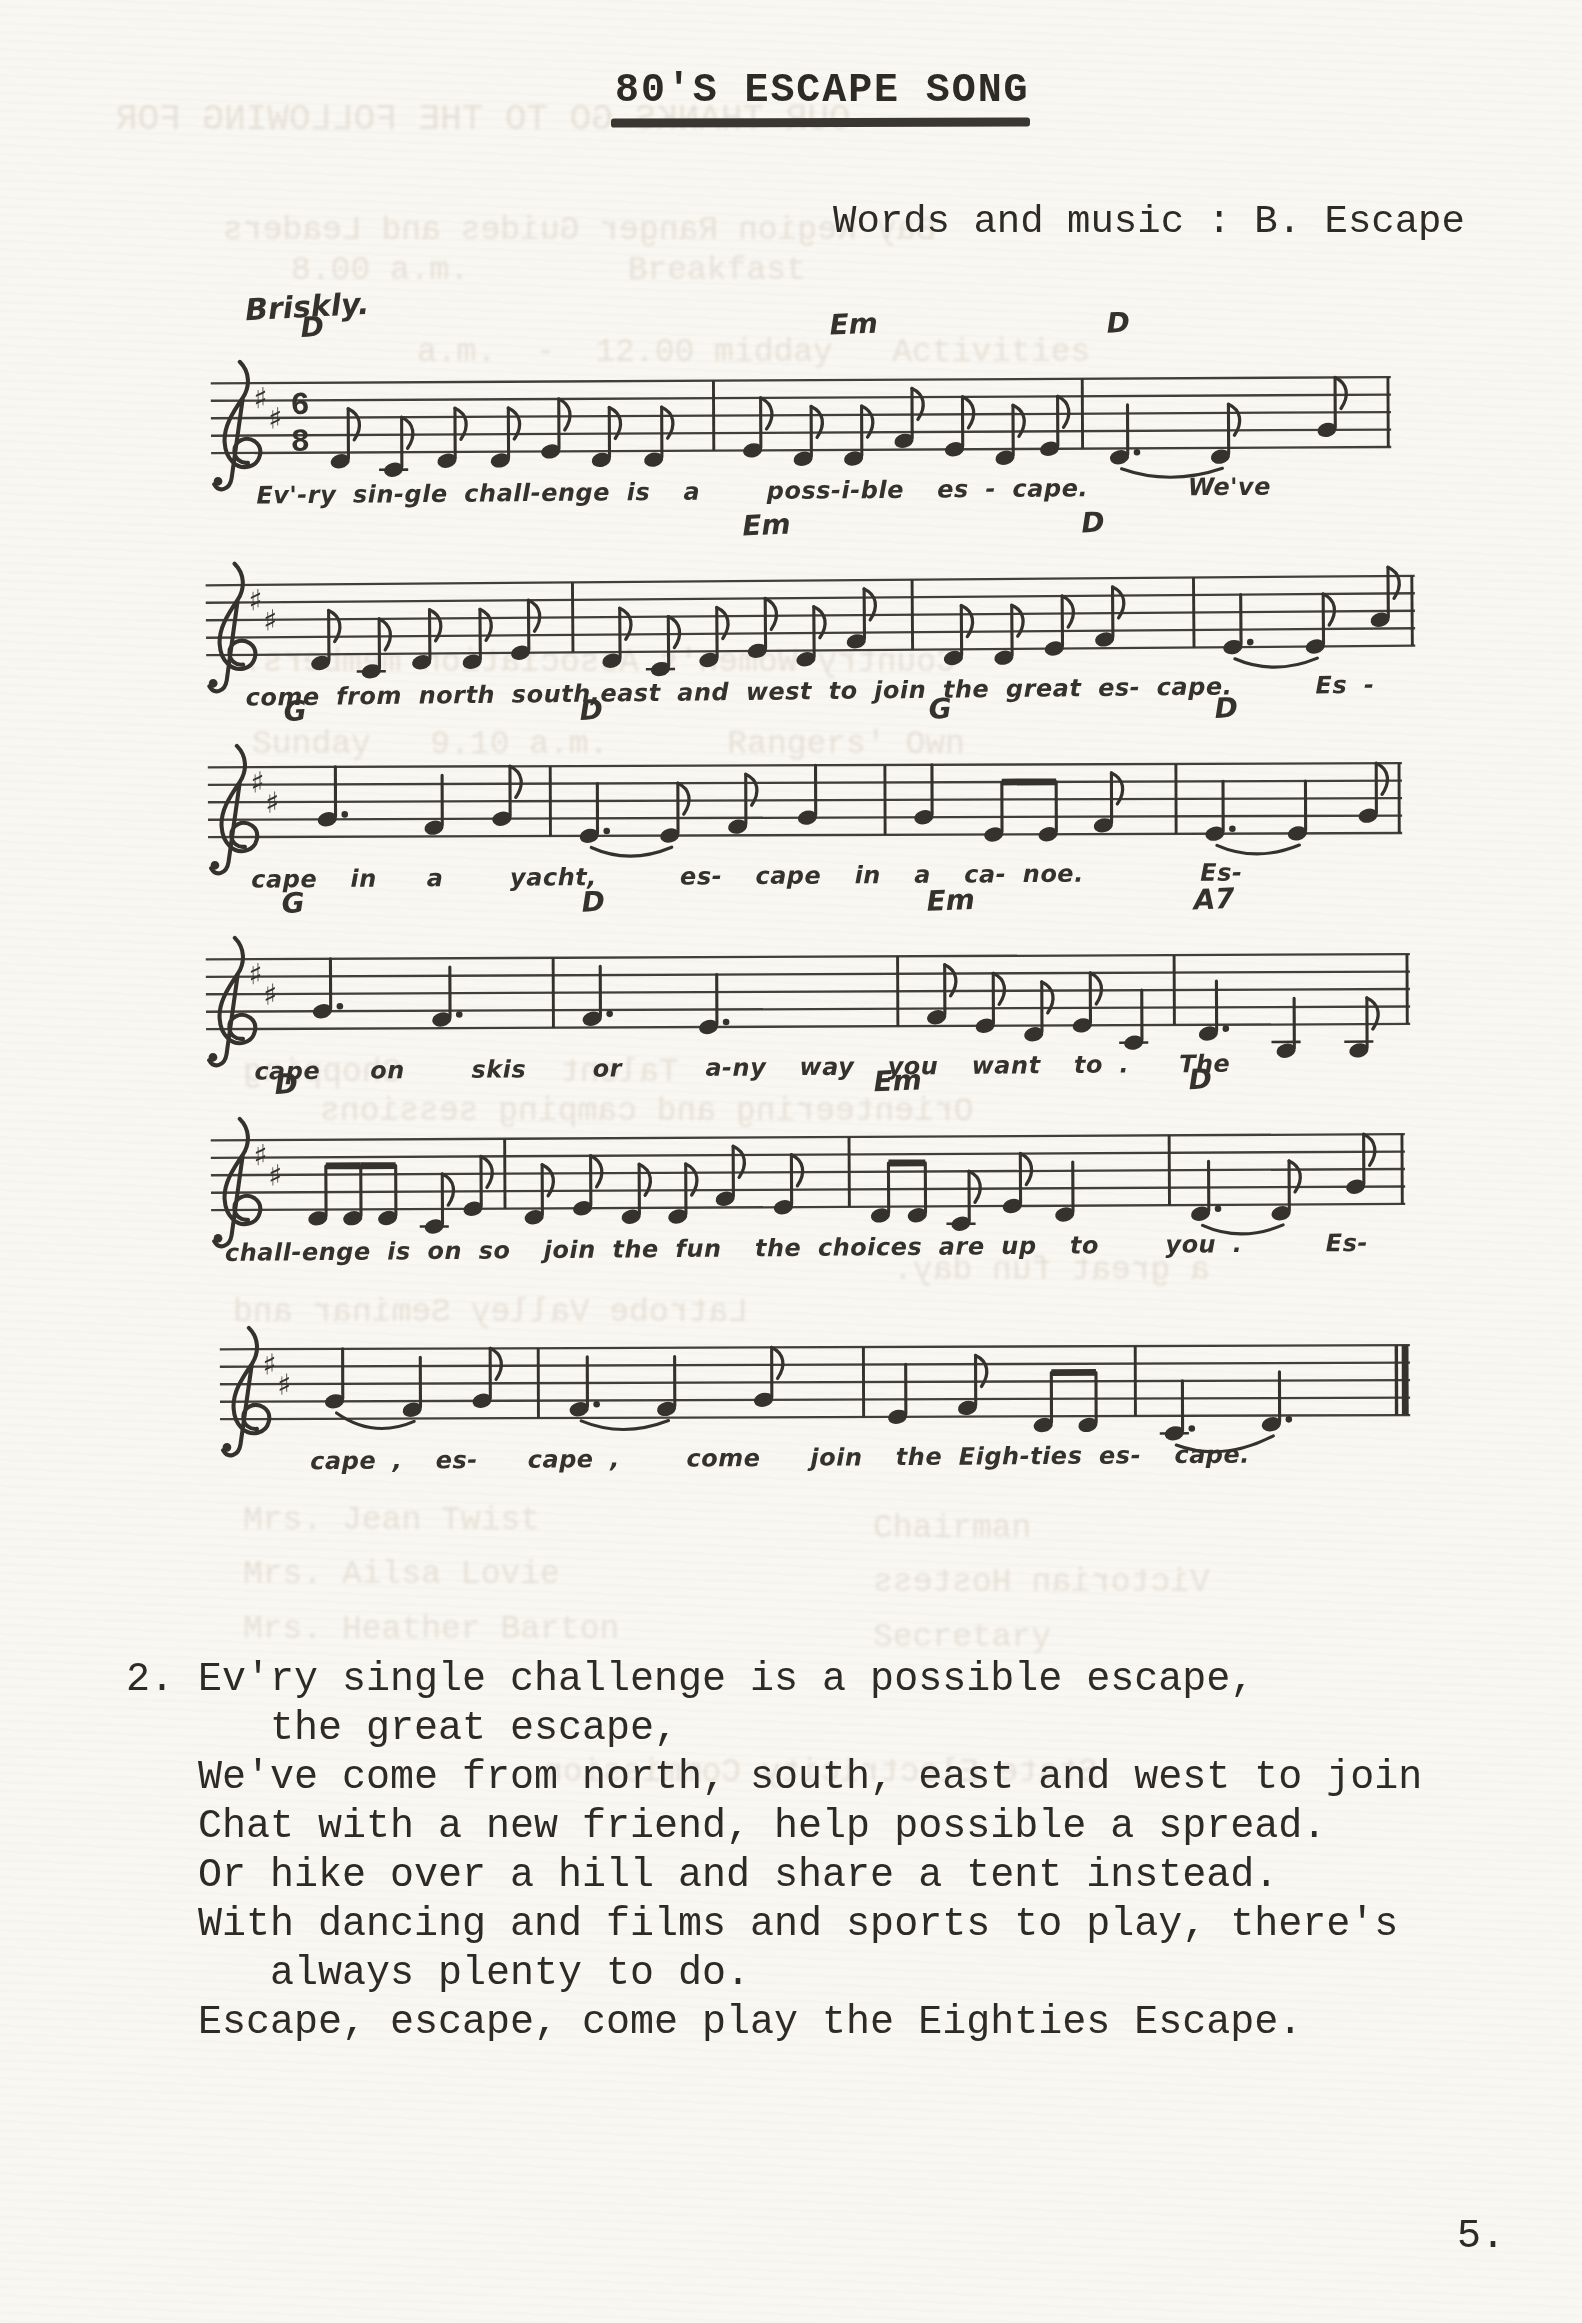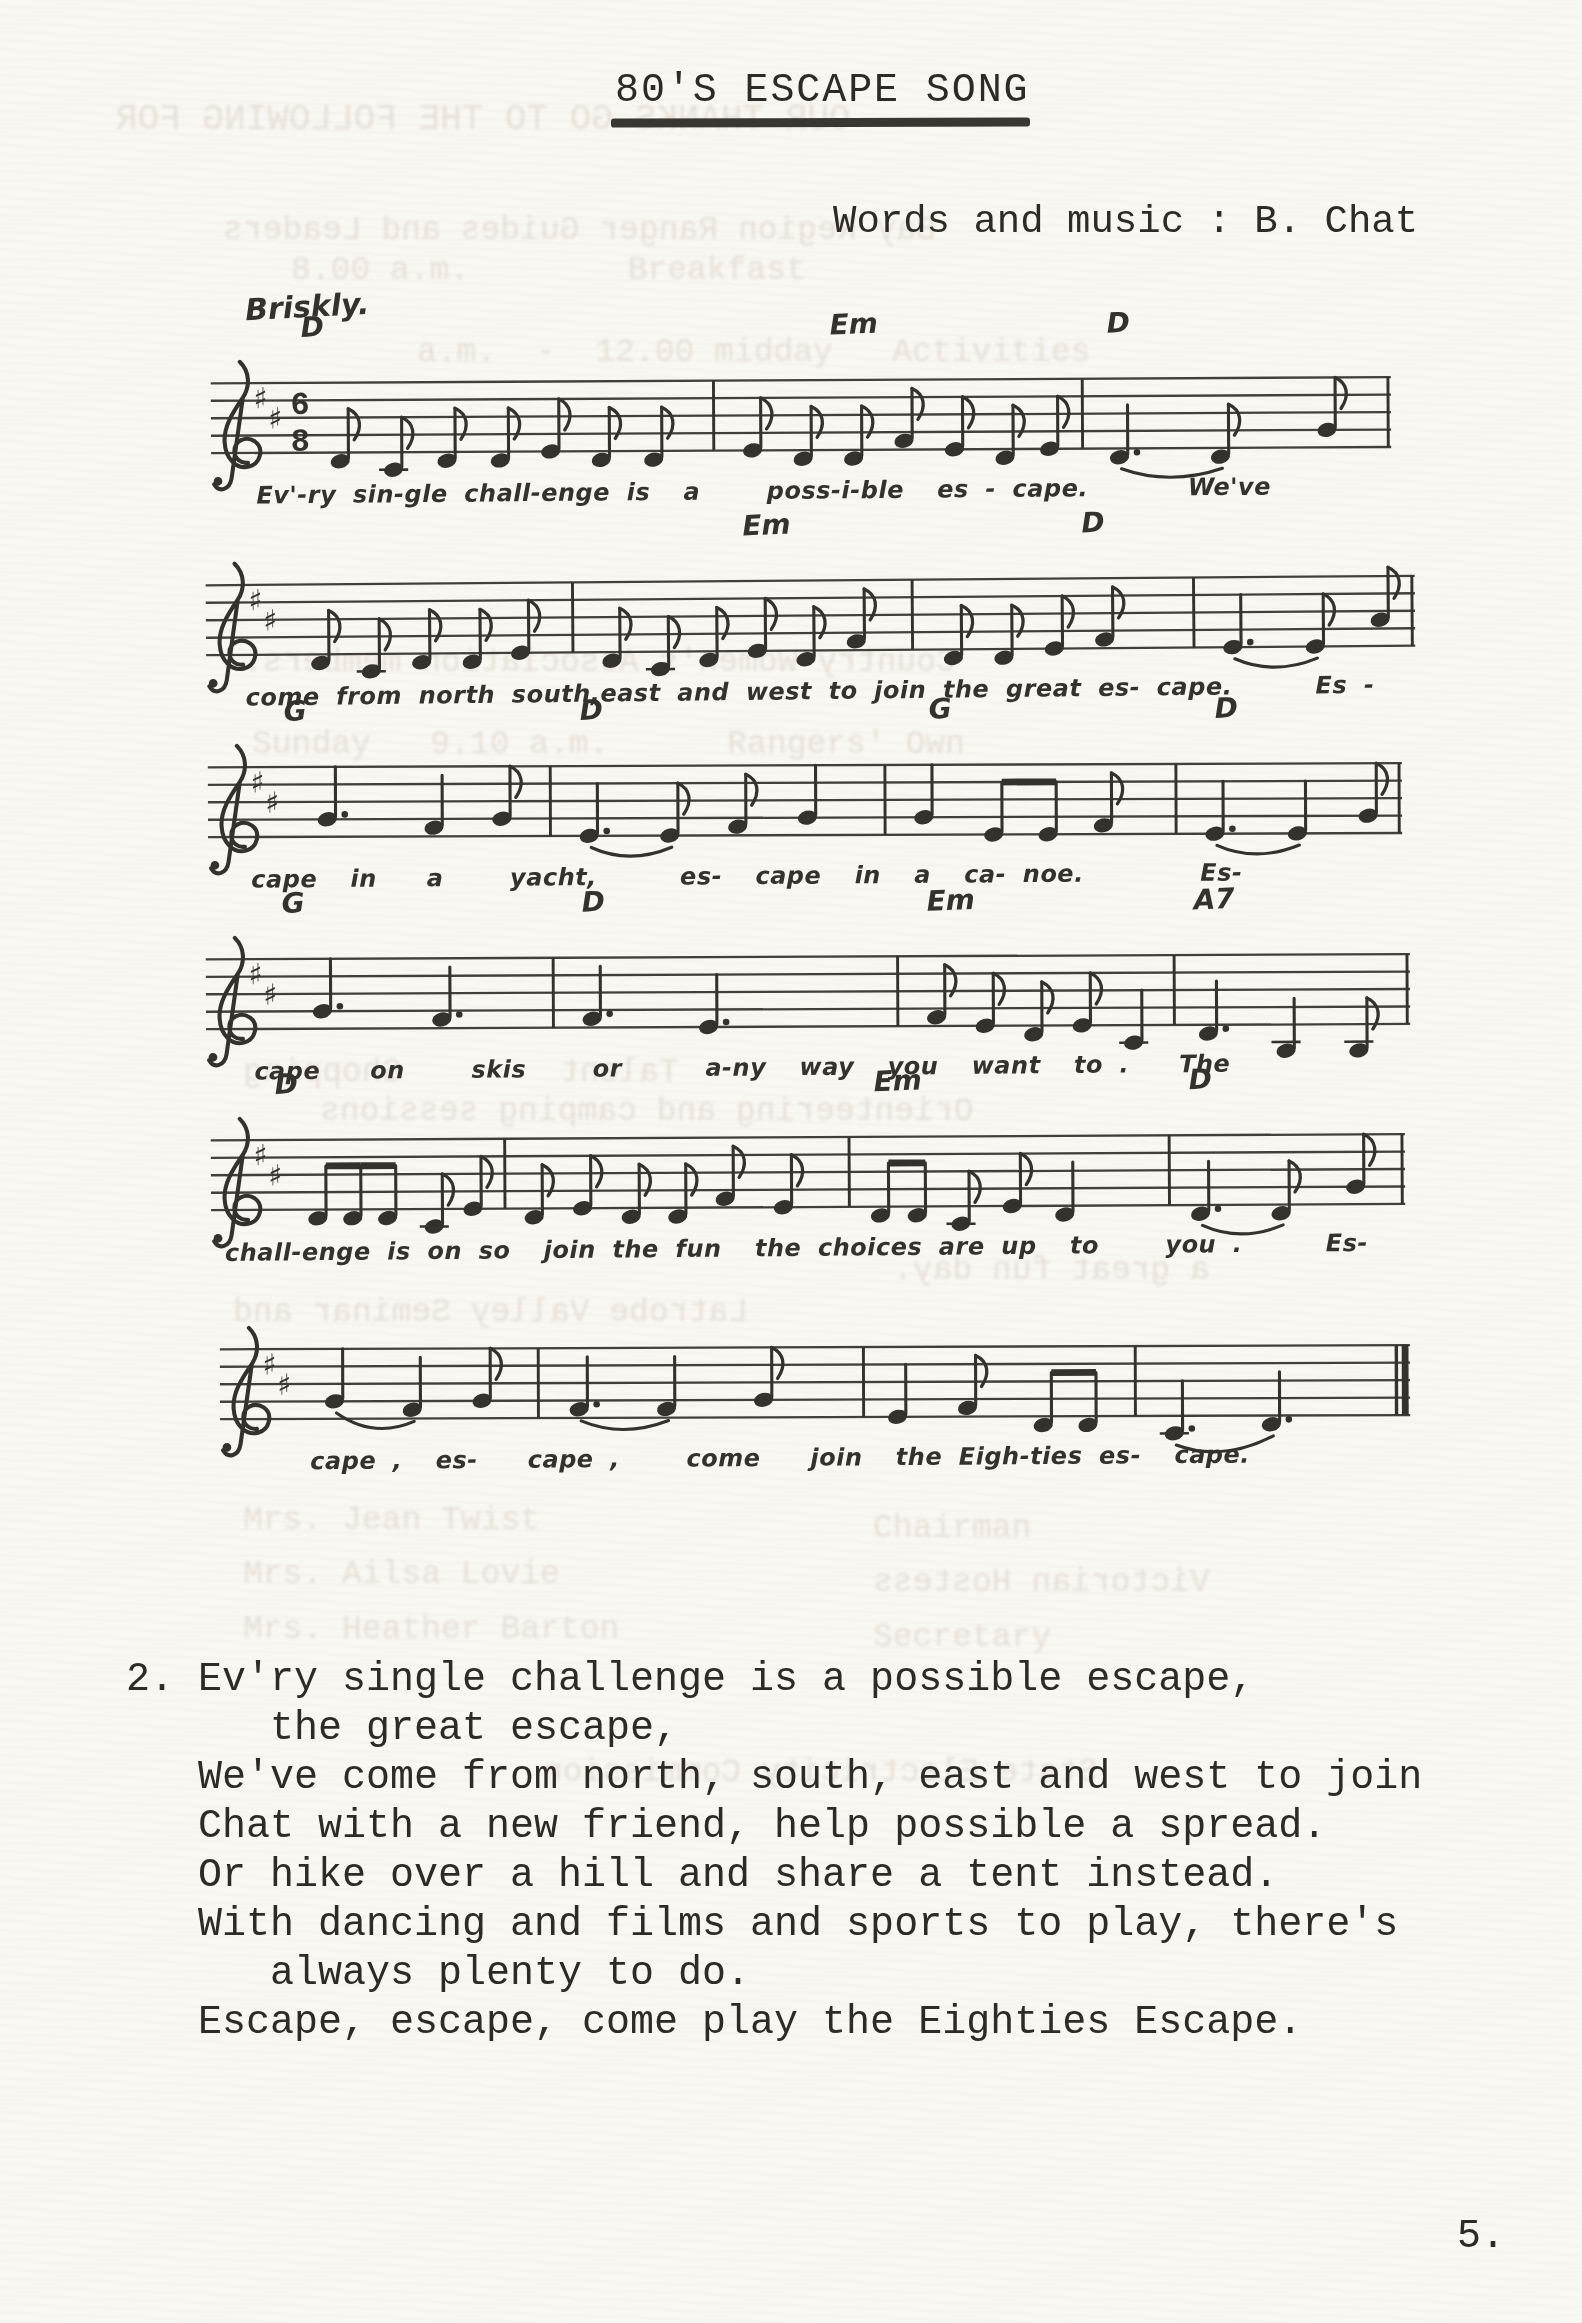--- a/index.html
+++ b/index.html
@@ -4,21 +4,21 @@
 <style>
   html,body{margin:0;padding:0;background:#888;}
   .page{position:relative;width:1583px;height:2323px;background:#f9f7f2;overflow:hidden;
         font-family:"Liberation Mono","DejaVu Sans Mono",monospace;color:#2e2a26;}
   .tex{position:absolute;inset:0;background:
     repeating-linear-gradient(2deg, rgba(210,200,185,.06) 0 2.9px, rgba(255,255,255,0) 2.9px 8.7px);}
   .ghost-layer{position:absolute;inset:0;pointer-events:none;}
   .ghost{position:absolute;color:#a4947c;opacity:.22;filter:blur(1.6px);white-space:pre;
          font-family:"Liberation Mono",monospace;}
   .ghost.mirror{transform:scaleX(-1);}
-  .title{position:absolute;left:615px;top:68px;font-size:40px;letter-spacing:1.9px;font-weight:normal;text-align:right;}
+  .title{position:absolute;left:615px;top:68px;font-size:40px;letter-spacing:1.9px;font-weight:bold;text-align:right;}
   .title-underline{position:absolute;left:611px;top:118px;width:419px;height:8.7px;background:#3a3632;
          border-radius:2.9px;transform:rotate(-0.15deg);}
   .credit{position:absolute;left:833px;top:200px;font-size:39px;}
   .hand{font-family:"DejaVu Sans",sans-serif;font-style:italic;color:#35312c;}
   .tempo{position:absolute;left:245px;top:289px;font-size:30px;font-weight:bold;transform:rotate(-3deg);}
   .staff-block{position:absolute;transform-origin:left center;}
   .chords{position:absolute;left:0;top:0;height:43px;width:100%;}
   .chord{position:absolute;top:0;font-size:28px;font-weight:bold;transform:rotate(-2deg);}
   .staff-svg{position:absolute;left:0;top:43px;}
   .lyric{position:absolute;left:0;top:169px;font-size:24px;font-weight:600;white-space:pre;
@@ -47,21 +47,21 @@
       <span class="ghost" style="left: 873px; top: 1510px; font-size: 33px;">Chairman</span>
       <span class="ghost" style="left: 243px; top: 1556px; font-size: 33px;">Mrs. Ailsa Lovie</span>
       <span class="ghost mirror" style="left: 873px; top: 1564px; font-size: 33px;">Victorian Hostess</span>
       <span class="ghost" style="left: 243px; top: 1611px; font-size: 33px;">Mrs. Heather Barton</span>
       <span class="ghost" style="left: 873px; top: 1619px; font-size: 33px;">Secretary</span>
       <span class="ghost mirror" style="left: 543px; top: 1754px; font-size: 33px;">State Electricity Commission</span>
     </div>
 
   <div class="title">80'S ESCAPE SONG</div>
   <div class="title-underline"></div>
-  <div class="credit">Words and music : B. Chat</div>
+  <div class="credit">Words and music : B. Escape</div>
   <div class="tempo hand">Briskly.</div>
 
   <div>
       <div class="staff-block" style="left: 209px; top: 311px; width: 1184px; height: 223px; transform: rotate(-0.3deg);">
         <div class="chords">
           <span class="chord hand" style="left: 92px;">D</span>
           <span class="chord hand" style="left: 621px;">Em</span>
           <span class="chord hand" style="left: 898px;">D</span>
         </div>
         <svg class="staff-svg" width="1184" height="146" viewBox="0 0 1220 150">

